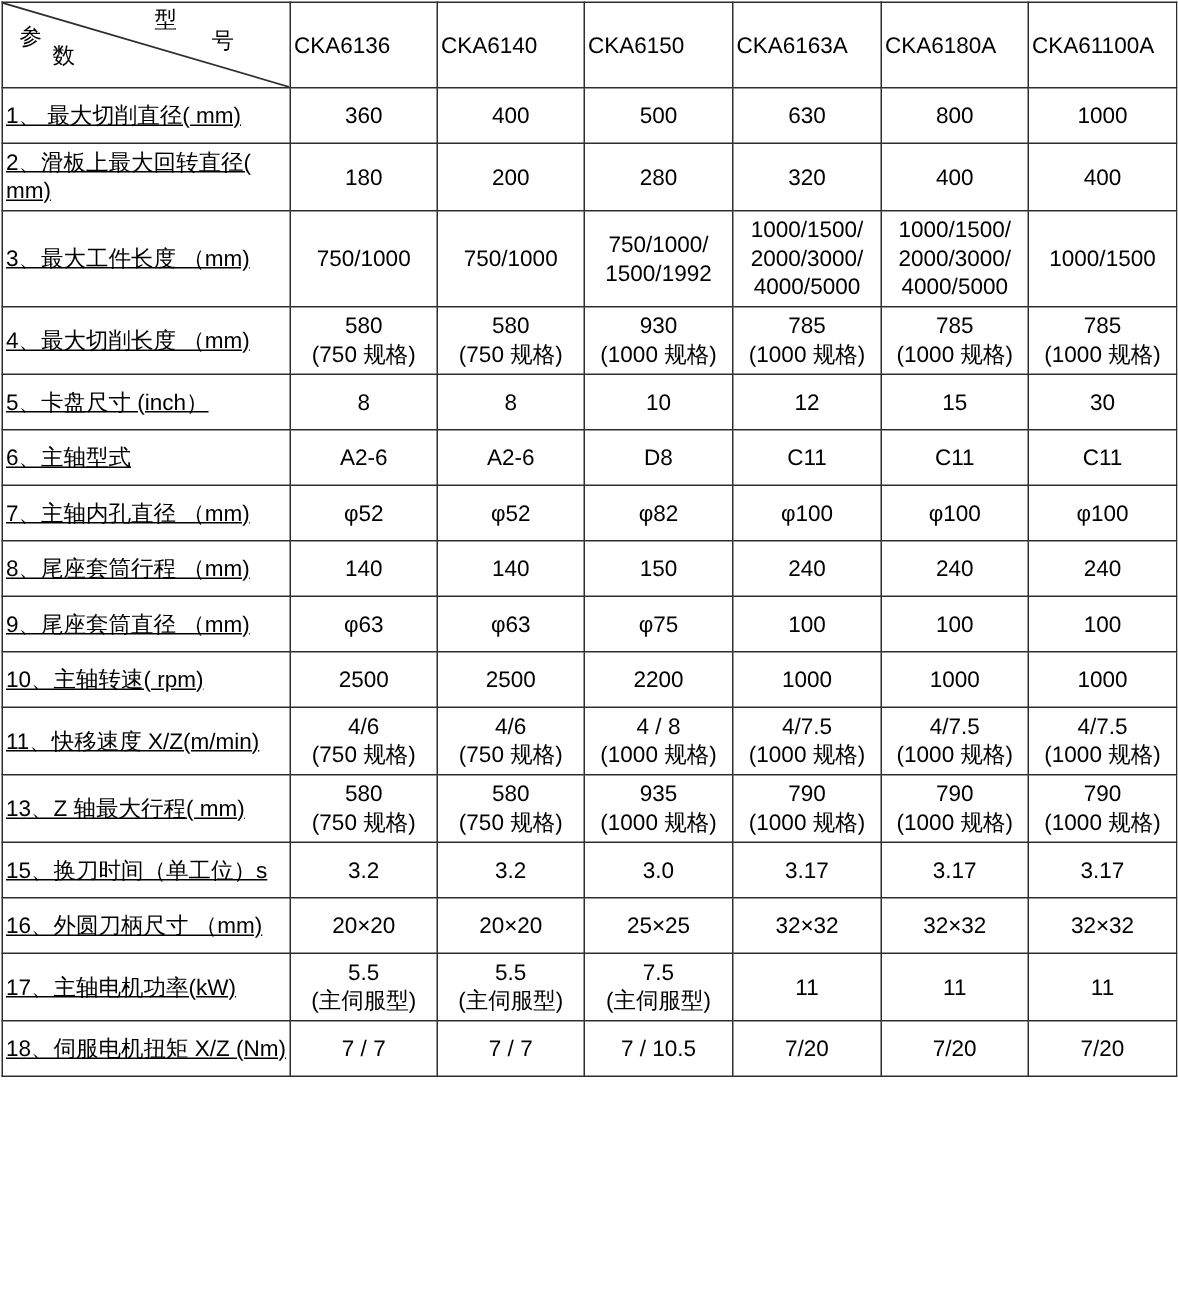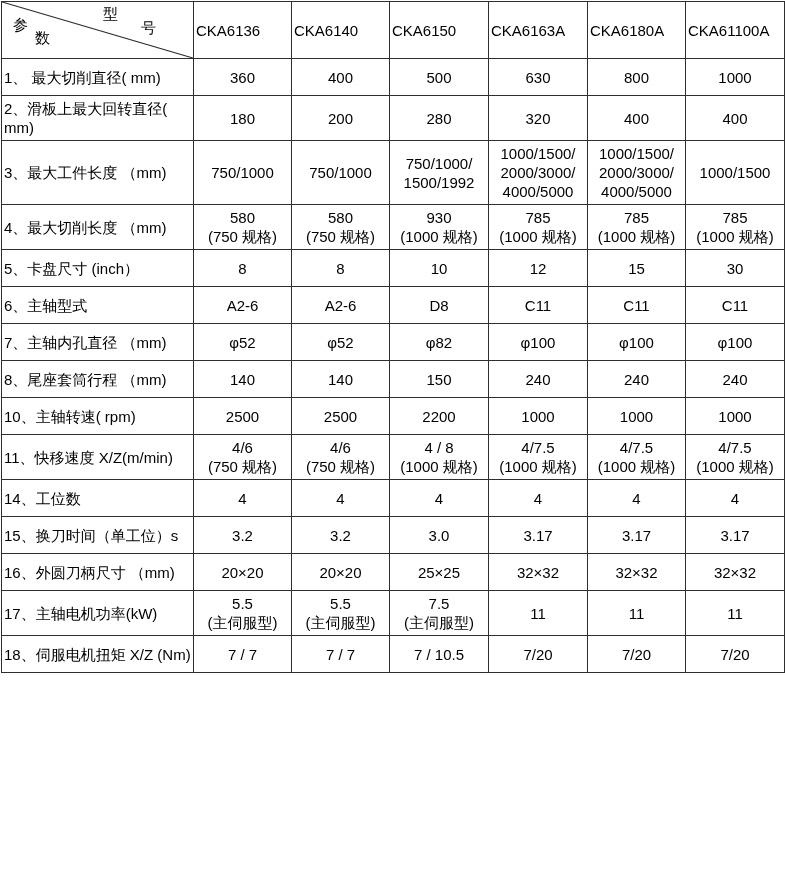--- a/index.html
+++ b/index.html
@@ -54,20 +54,21 @@
   }
   .c-model1 { left: 101px; top: 4px; }
   .c-model2 { left: 139px; top: 18px; }
   .c-param1 { left: 11px;  top: 15px; }
   .c-param2 { left: 33px;  top: 28px; }
   th.plabel {
     text-align: left;
     padding-left: 6px;
     padding-right: 2px;
     font-size: 15px;
+    text-decoration: underline;
   }
   td.val {
     text-align: center;
     white-space: pre-line;
   }
 </style>
 </head>
 <body>
 
 <div class="page">
@@ -180,20 +181,29 @@
         <tr>
           <th class="plabel">8、尾座套筒行程 （mm)</th>
           <td class="val">140</td>
           <td class="val">140</td>
           <td class="val">150</td>
           <td class="val">240</td>
           <td class="val">240</td>
           <td class="val">240</td>
         </tr>
         <tr>
+          <th class="plabel">9、尾座套筒直径 （mm)</th>
+          <td class="val">φ63</td>
+          <td class="val">φ63</td>
+          <td class="val">φ75</td>
+          <td class="val">100</td>
+          <td class="val">100</td>
+          <td class="val">100</td>
+        </tr>
+        <tr>
           <th class="plabel">10、主轴转速( rpm)</th>
           <td class="val">2500</td>
           <td class="val">2500</td>
           <td class="val">2200</td>
           <td class="val">1000</td>
           <td class="val">1000</td>
           <td class="val">1000</td>
         </tr>
         <tr>
           <th class="plabel">11、快移速度 X/Z(m/min)</th>
@@ -204,27 +214,33 @@
           <td class="val">4 / 8
 (1000 规格)</td>
           <td class="val">4/7.5
 (1000 规格)</td>
           <td class="val">4/7.5
 (1000 规格)</td>
           <td class="val">4/7.5
 (1000 规格)</td>
         </tr>
         <tr>
-          <th class="plabel">14、工位数</th>
-          <td class="val">4</td>
-          <td class="val">4</td>
-          <td class="val">4</td>
-          <td class="val">4</td>
-          <td class="val">4</td>
-          <td class="val">4</td>
+          <th class="plabel">13、Z 轴最大行程( mm)</th>
+          <td class="val">580
+(750 规格)</td>
+          <td class="val">580
+(750 规格)</td>
+          <td class="val">935
+(1000 规格)</td>
+          <td class="val">790
+(1000 规格)</td>
+          <td class="val">790
+(1000 规格)</td>
+          <td class="val">790
+(1000 规格)</td>
         </tr>
         <tr>
           <th class="plabel">15、换刀时间（单工位）s</th>
           <td class="val">3.2</td>
           <td class="val">3.2</td>
           <td class="val">3.0</td>
           <td class="val">3.17</td>
           <td class="val">3.17</td>
           <td class="val">3.17</td>
         </tr>

